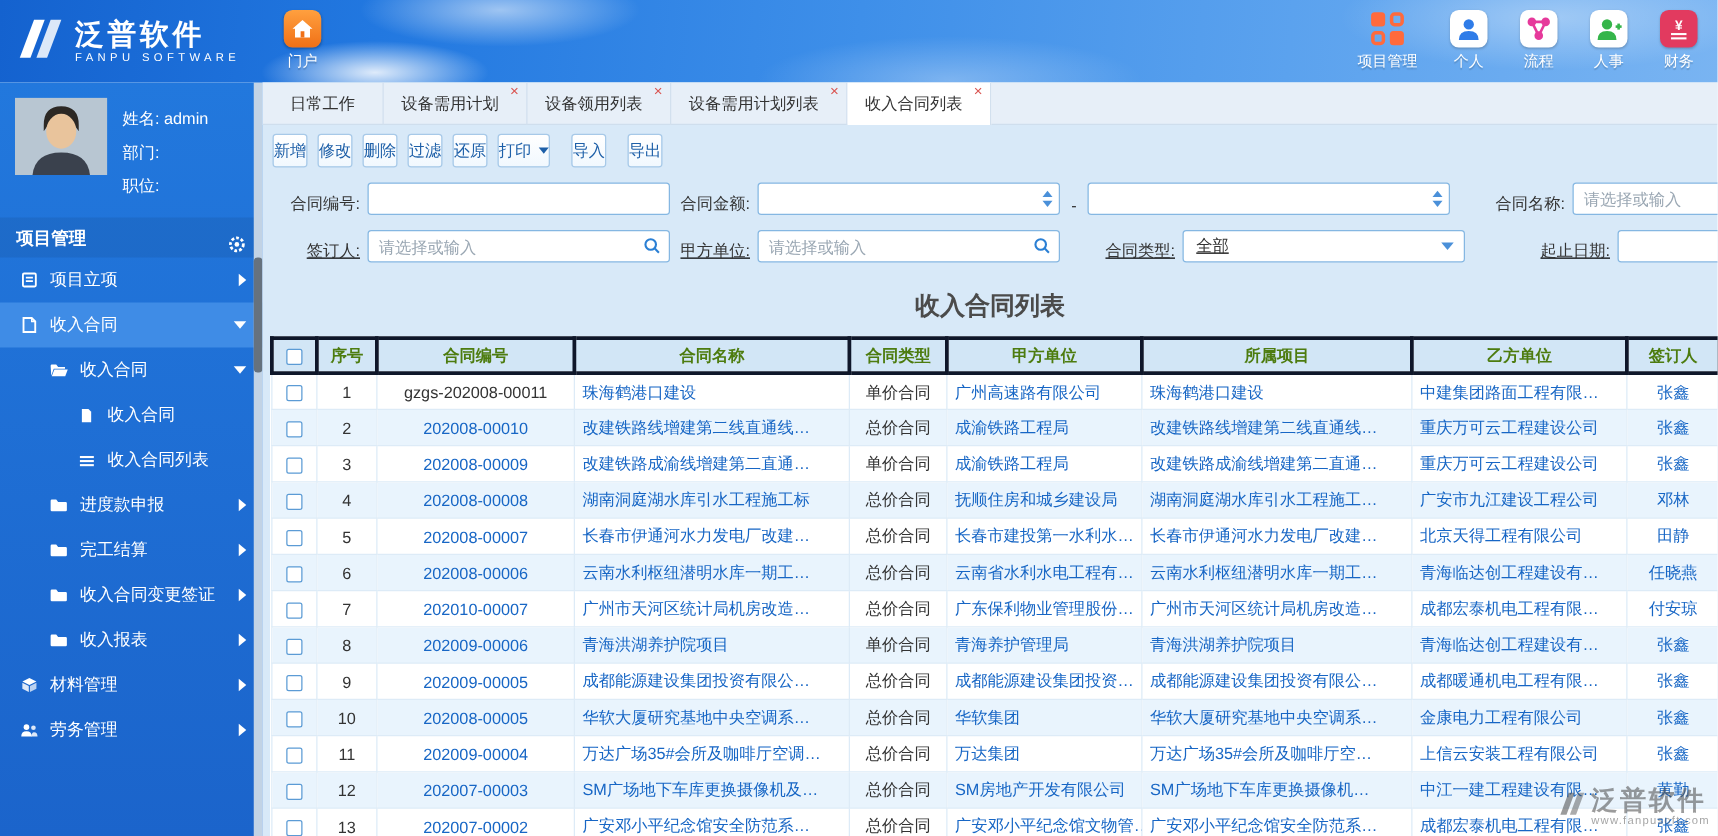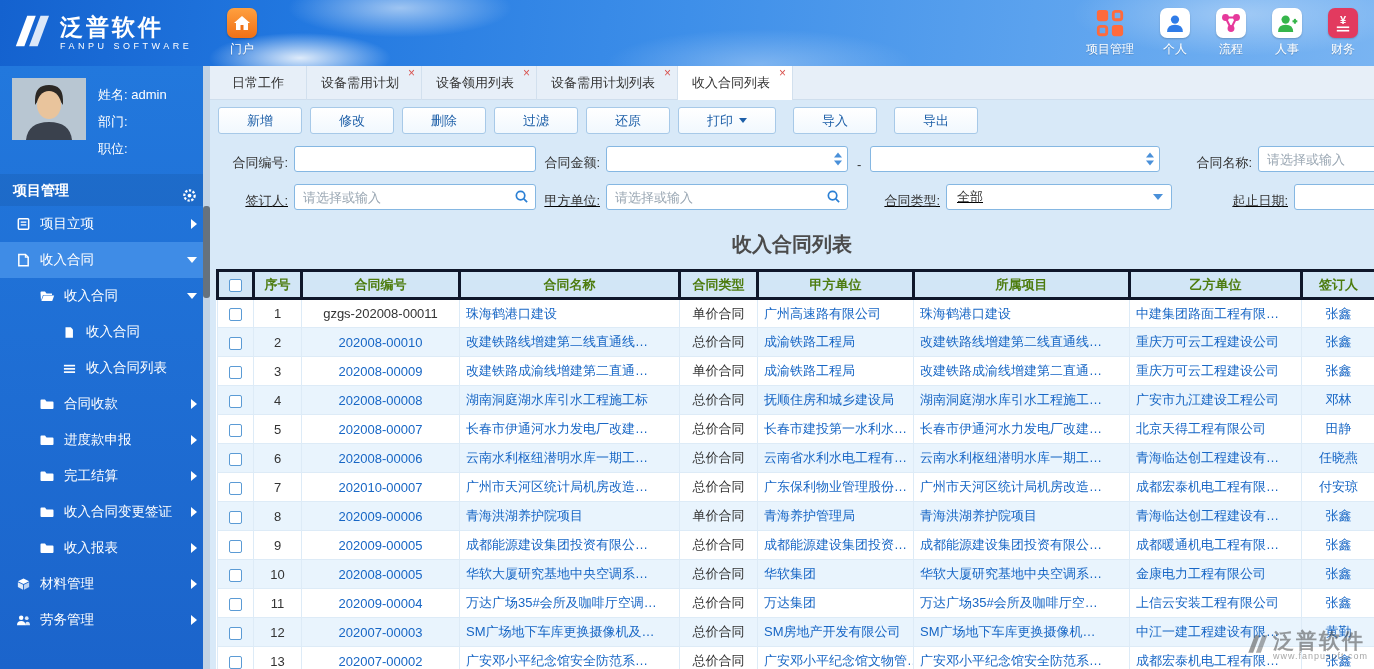--- a/index.html
+++ b/index.html
@@ -57,21 +57,21 @@
 
   
   .main { position:absolute; top:66px; left:210px; right:0; bottom:0; background:#d8e9f8; overflow:hidden; }
   .tabbar { height:34px; background:#e7eff8; border-bottom:1px solid #cfdeed; display:flex; padding-left:8px; }
   .tab { height:34px; line-height:33px; padding:0 22px 0 14px; font-size:13px; color:#333;
     position:relative; border-right:1px solid #d2e0ee; cursor:pointer; white-space:nowrap; }
   .tab.active { background:#fff; }
   .tab-close { position:absolute; top:1px; right:6px; color:#d9534f; font-size:12px; line-height:12px; cursor:pointer; }
 
   .toolbar { height:40px; padding:7px 0 0 8px; }
-  .tbtn { height:27px; padding:0 28px; margin-right:8px; background:linear-gradient(#ffffff,#f1f8fe);
+  .tbtn { height:27px; padding:0 0; margin-right:8px; background:linear-gradient(#ffffff,#f1f8fe);
     border:1px solid #a7c9e8; border-radius:3px; color:#1d5fa8; font-size:13px; cursor:pointer;
     font-family:inherit; vertical-align:top; }
   .tbtn.gap { margin-left:9px; }
   .caret { display:inline-block; margin-left:6px; border-left:4px solid transparent; border-right:4px solid transparent;
     border-top:5px solid #1d5fa8; vertical-align:2px; }
 
   .filters { position:relative; height:78px; }
   .fgroup { position:absolute; display:flex; align-items:flex-end; height:28px; }
   .r1 { top:4px; } .r2 { top:42px;text-decoration:underline; }
   .flabel { font-size:13px; color:#333; text-align:right; margin-right:6px; flex:0 0 auto; }
@@ -267,29 +267,20 @@
           </svg>
         </span>
         <span class="mi-label">收入合同列表</span>
       </div>
       <div class="menu-item lvl2">
         <span class="mi-icon">
           <svg viewBox="0 0 16 14" width="16" height="14">
             <path d="M1.5 3.5 Q1.5 2.5 2.5 2.5 H6 L7.5 4.5 H13.5 Q14.5 4.5 14.5 5.5 V11 Q14.5 12 13.5 12 H2.5 Q1.5 12 1.5 11 Z" fill="#fff"></path>
           </svg>
         </span>
-        <span class="mi-label">合同收款</span>
-        <span class="arrow right"></span>
-      </div>
-      <div class="menu-item lvl2">
-        <span class="mi-icon">
-          <svg viewBox="0 0 16 14" width="16" height="14">
-            <path d="M1.5 3.5 Q1.5 2.5 2.5 2.5 H6 L7.5 4.5 H13.5 Q14.5 4.5 14.5 5.5 V11 Q14.5 12 13.5 12 H2.5 Q1.5 12 1.5 11 Z" fill="#fff"></path>
-          </svg>
-        </span>
         <span class="mi-label">进度款申报</span>
         <span class="arrow right"></span>
       </div>
       <div class="menu-item lvl2">
         <span class="mi-icon">
           <svg viewBox="0 0 16 14" width="16" height="14">
             <path d="M1.5 3.5 Q1.5 2.5 2.5 2.5 H6 L7.5 4.5 H13.5 Q14.5 4.5 14.5 5.5 V11 Q14.5 12 13.5 12 H2.5 Q1.5 12 1.5 11 Z" fill="#fff"></path>
           </svg>
         </span>
         <span class="mi-label">完工结算</span>

